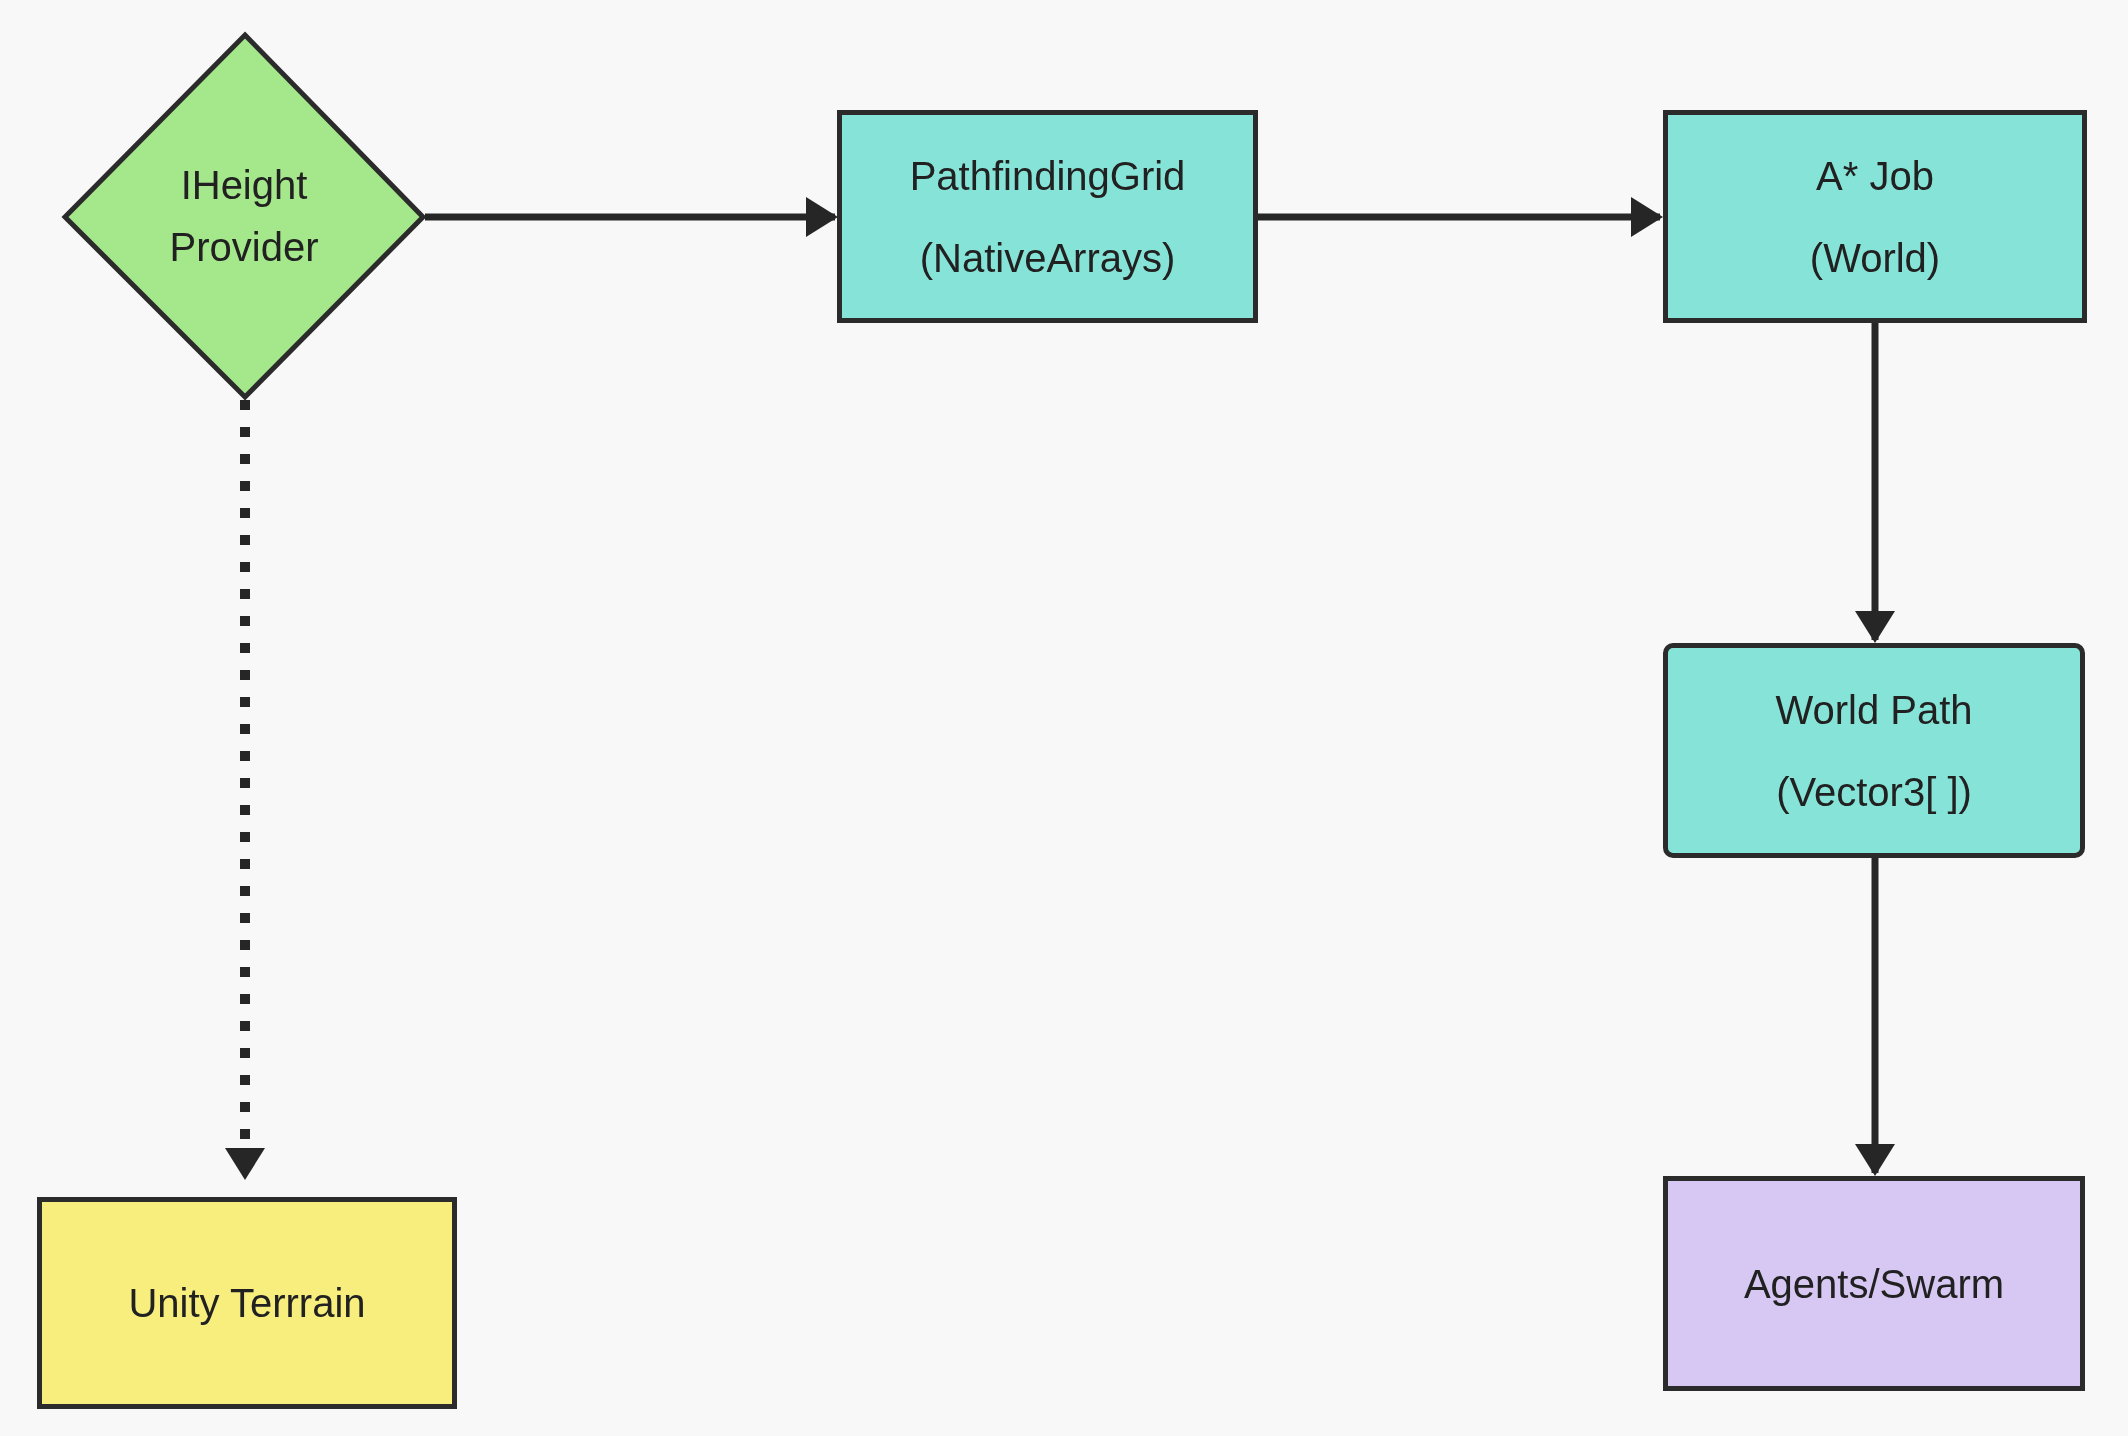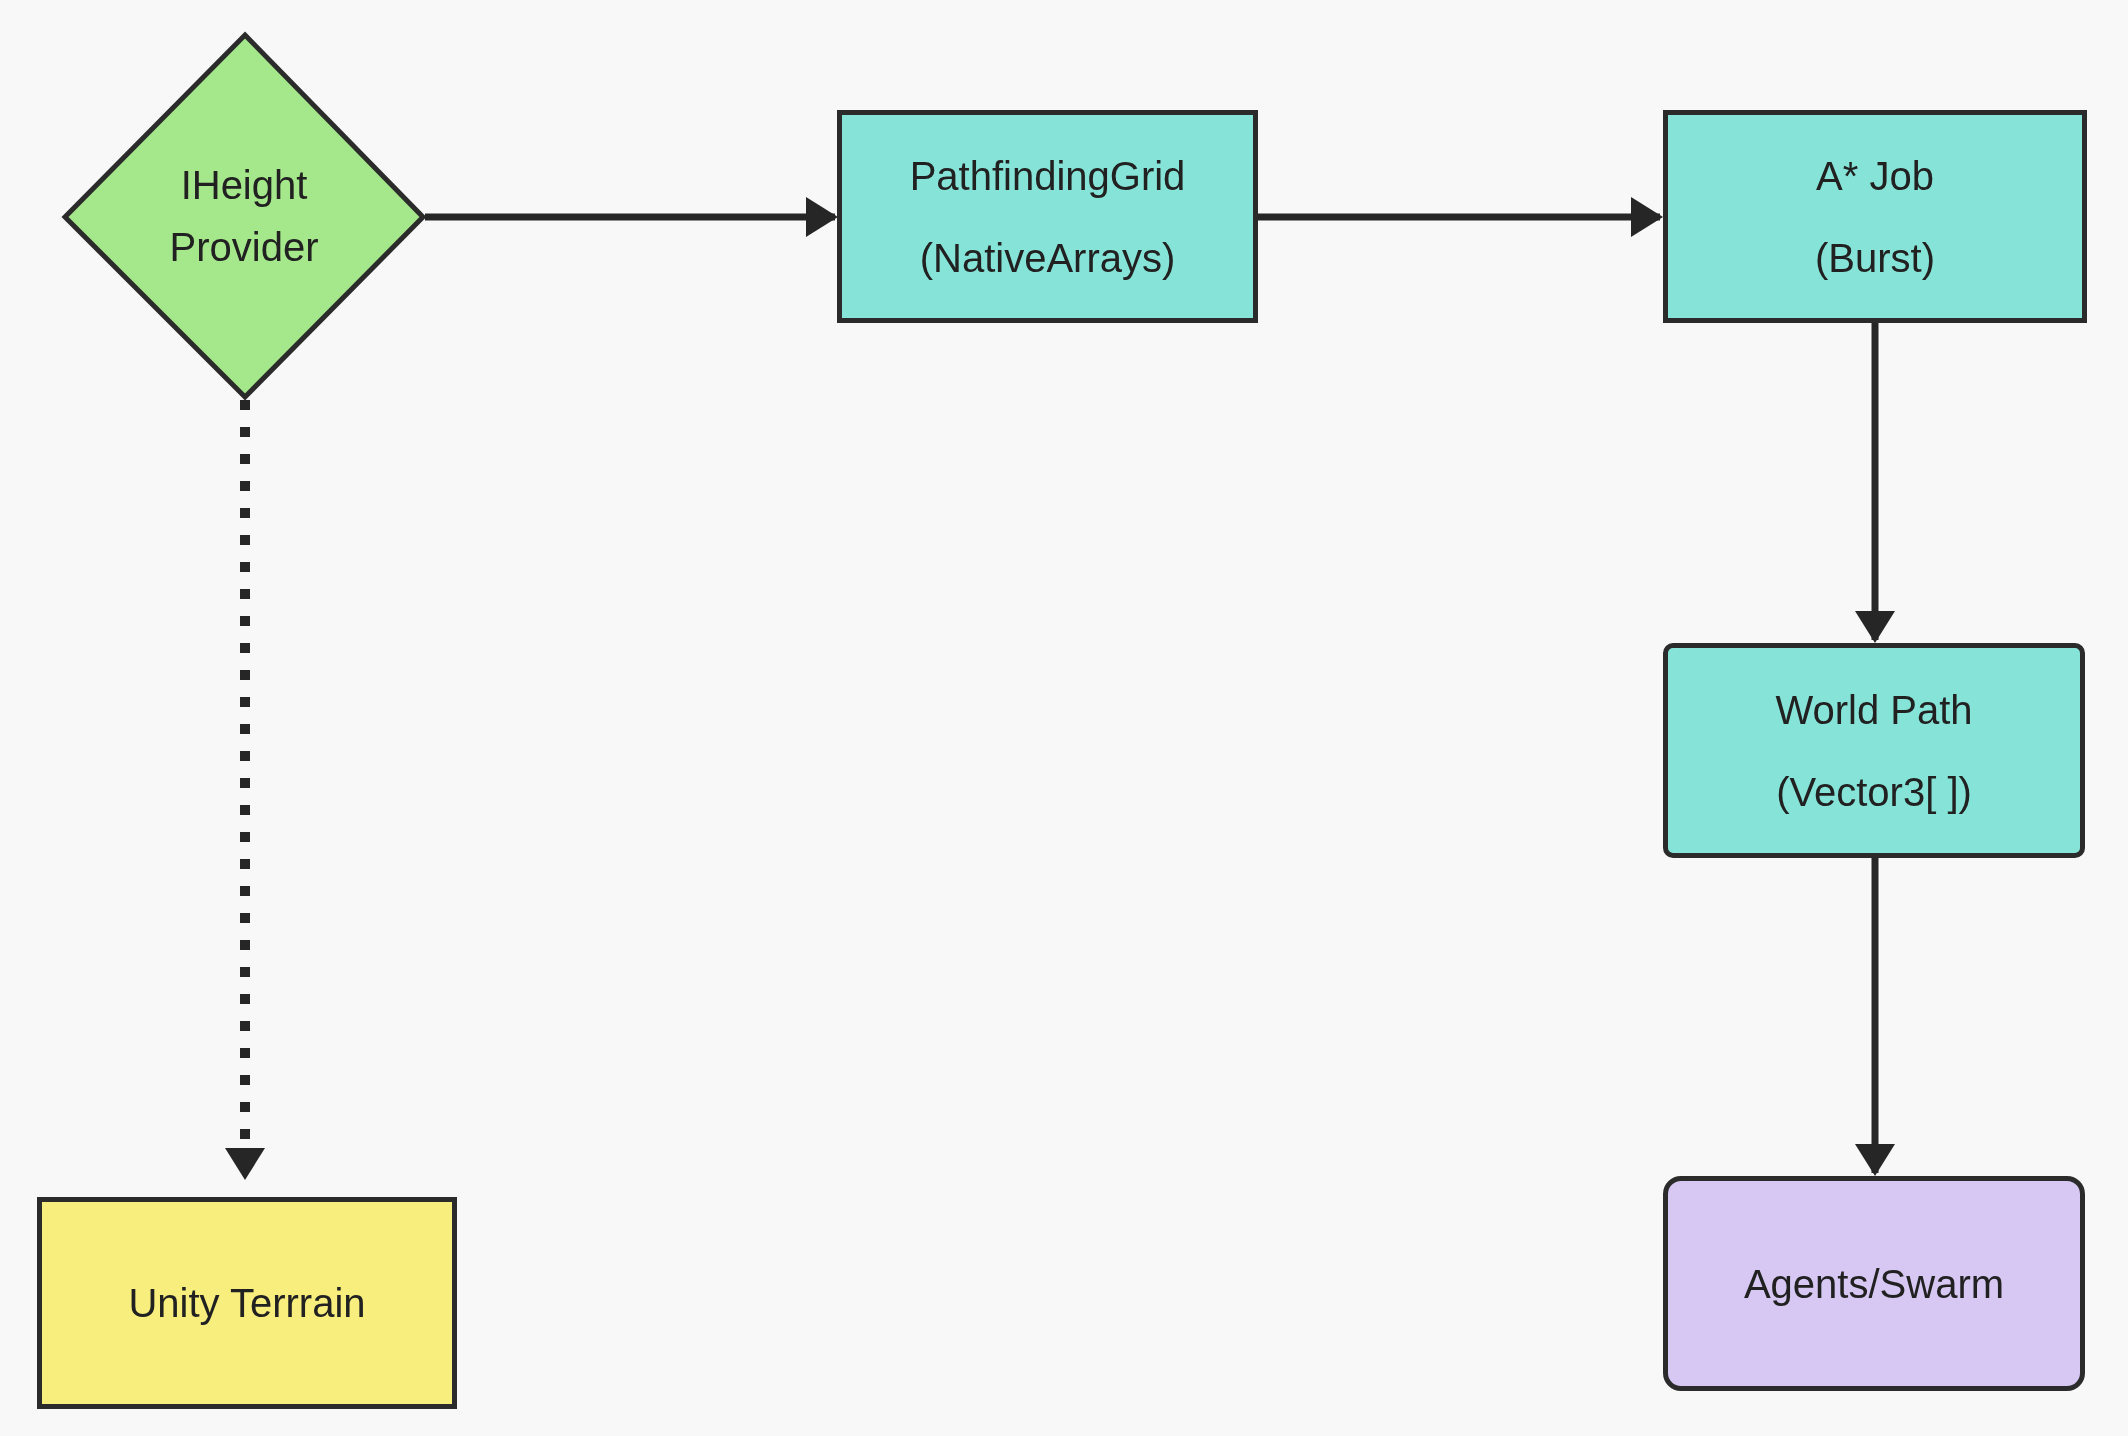--- a/index.html
+++ b/index.html
@@ -62,29 +62,29 @@
     <span class="line">Provider</span>
   </div>
 
   <div class="node n-grid" style="background-color: rgb(134, 227, 215);">
     <span class="line">PathfindingGrid</span>
     <span class="line">(NativeArrays)</span>
   </div>
 
   <div class="node n-astar" style="background-color: rgb(134, 227, 215);">
     <span class="line">A* Job</span>
-    <span class="line">(Burst)</span>
+    <span class="line">(World)</span>
   </div>
 
   <div class="node n-worldpath" style="background-color: rgb(134, 227, 215);">
     <span class="line">World Path</span>
     <span class="line">(Vector3[ ])</span>
   </div>
 
-  <div class="node n-agents" style="background-color: rgb(214, 200, 242); border-radius: 18px;">
+  <div class="node n-agents" style="background-color: rgb(214, 200, 242);">
     <span class="line">Agents/Swarm</span>
   </div>
 
   <div class="node n-terrain" style="background-color: rgb(247, 238, 125); margin-top: 16px;">
     <span class="line">Unity Terrrain</span>
   </div>
 
 </div>
 
 </body></html>

